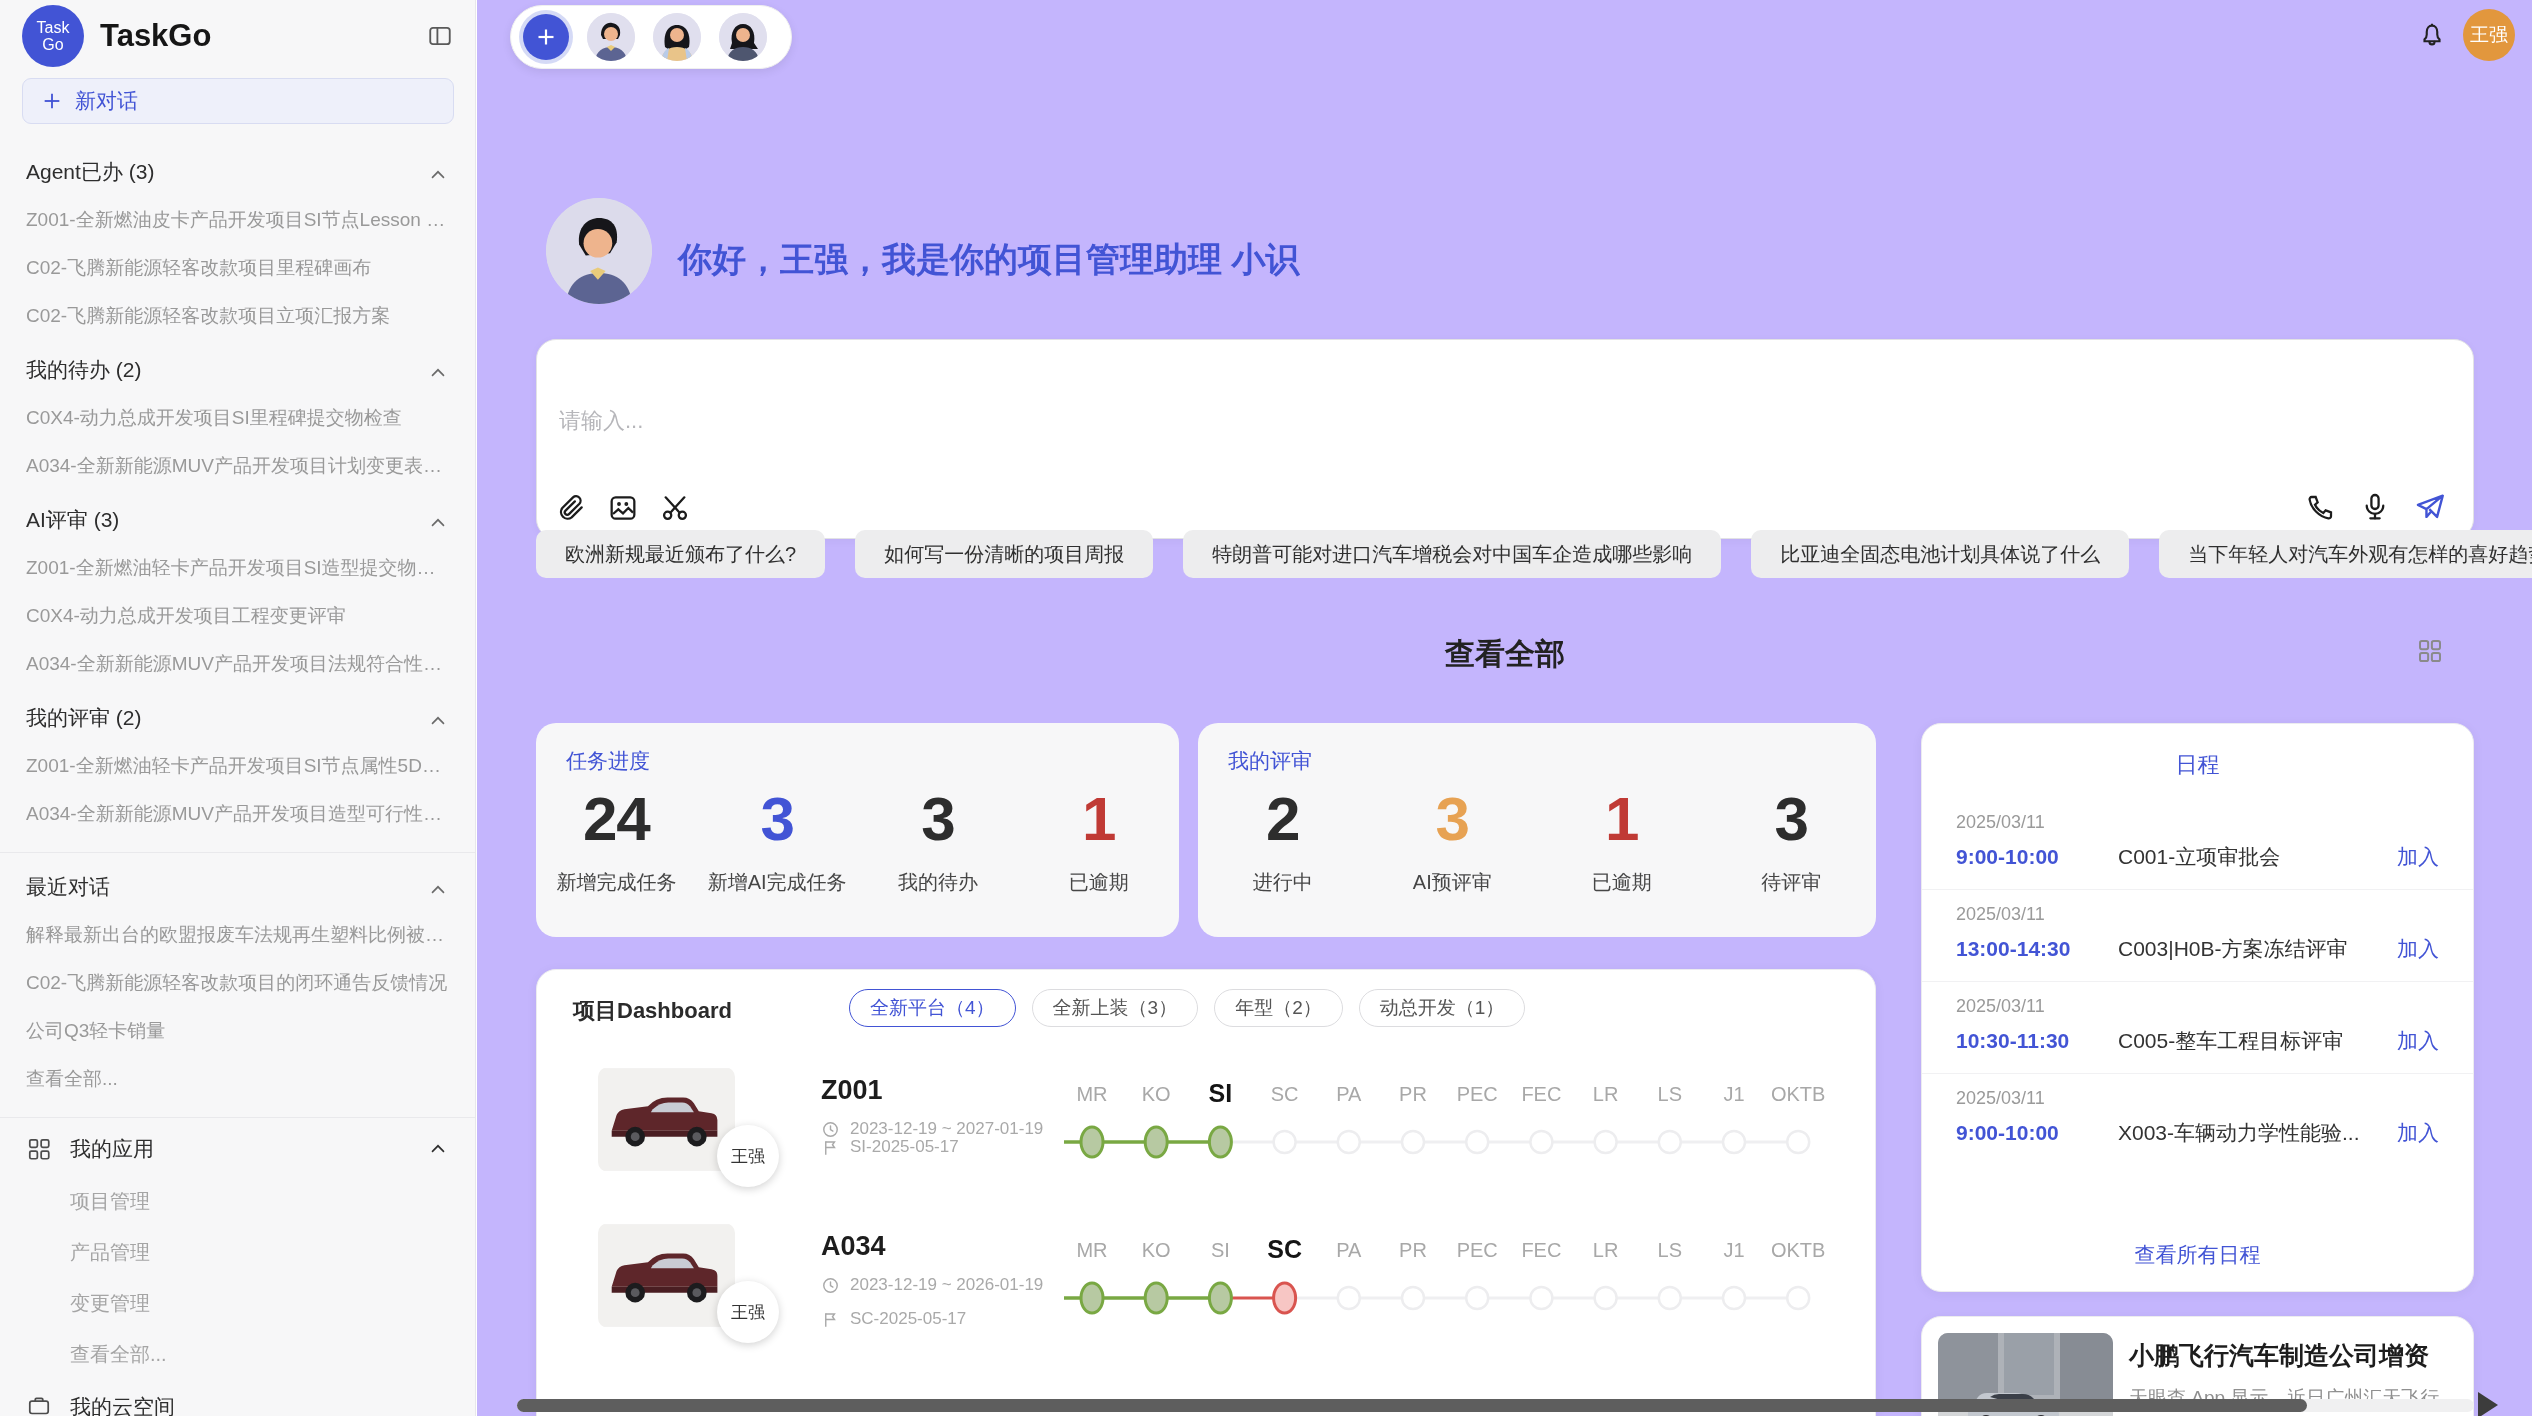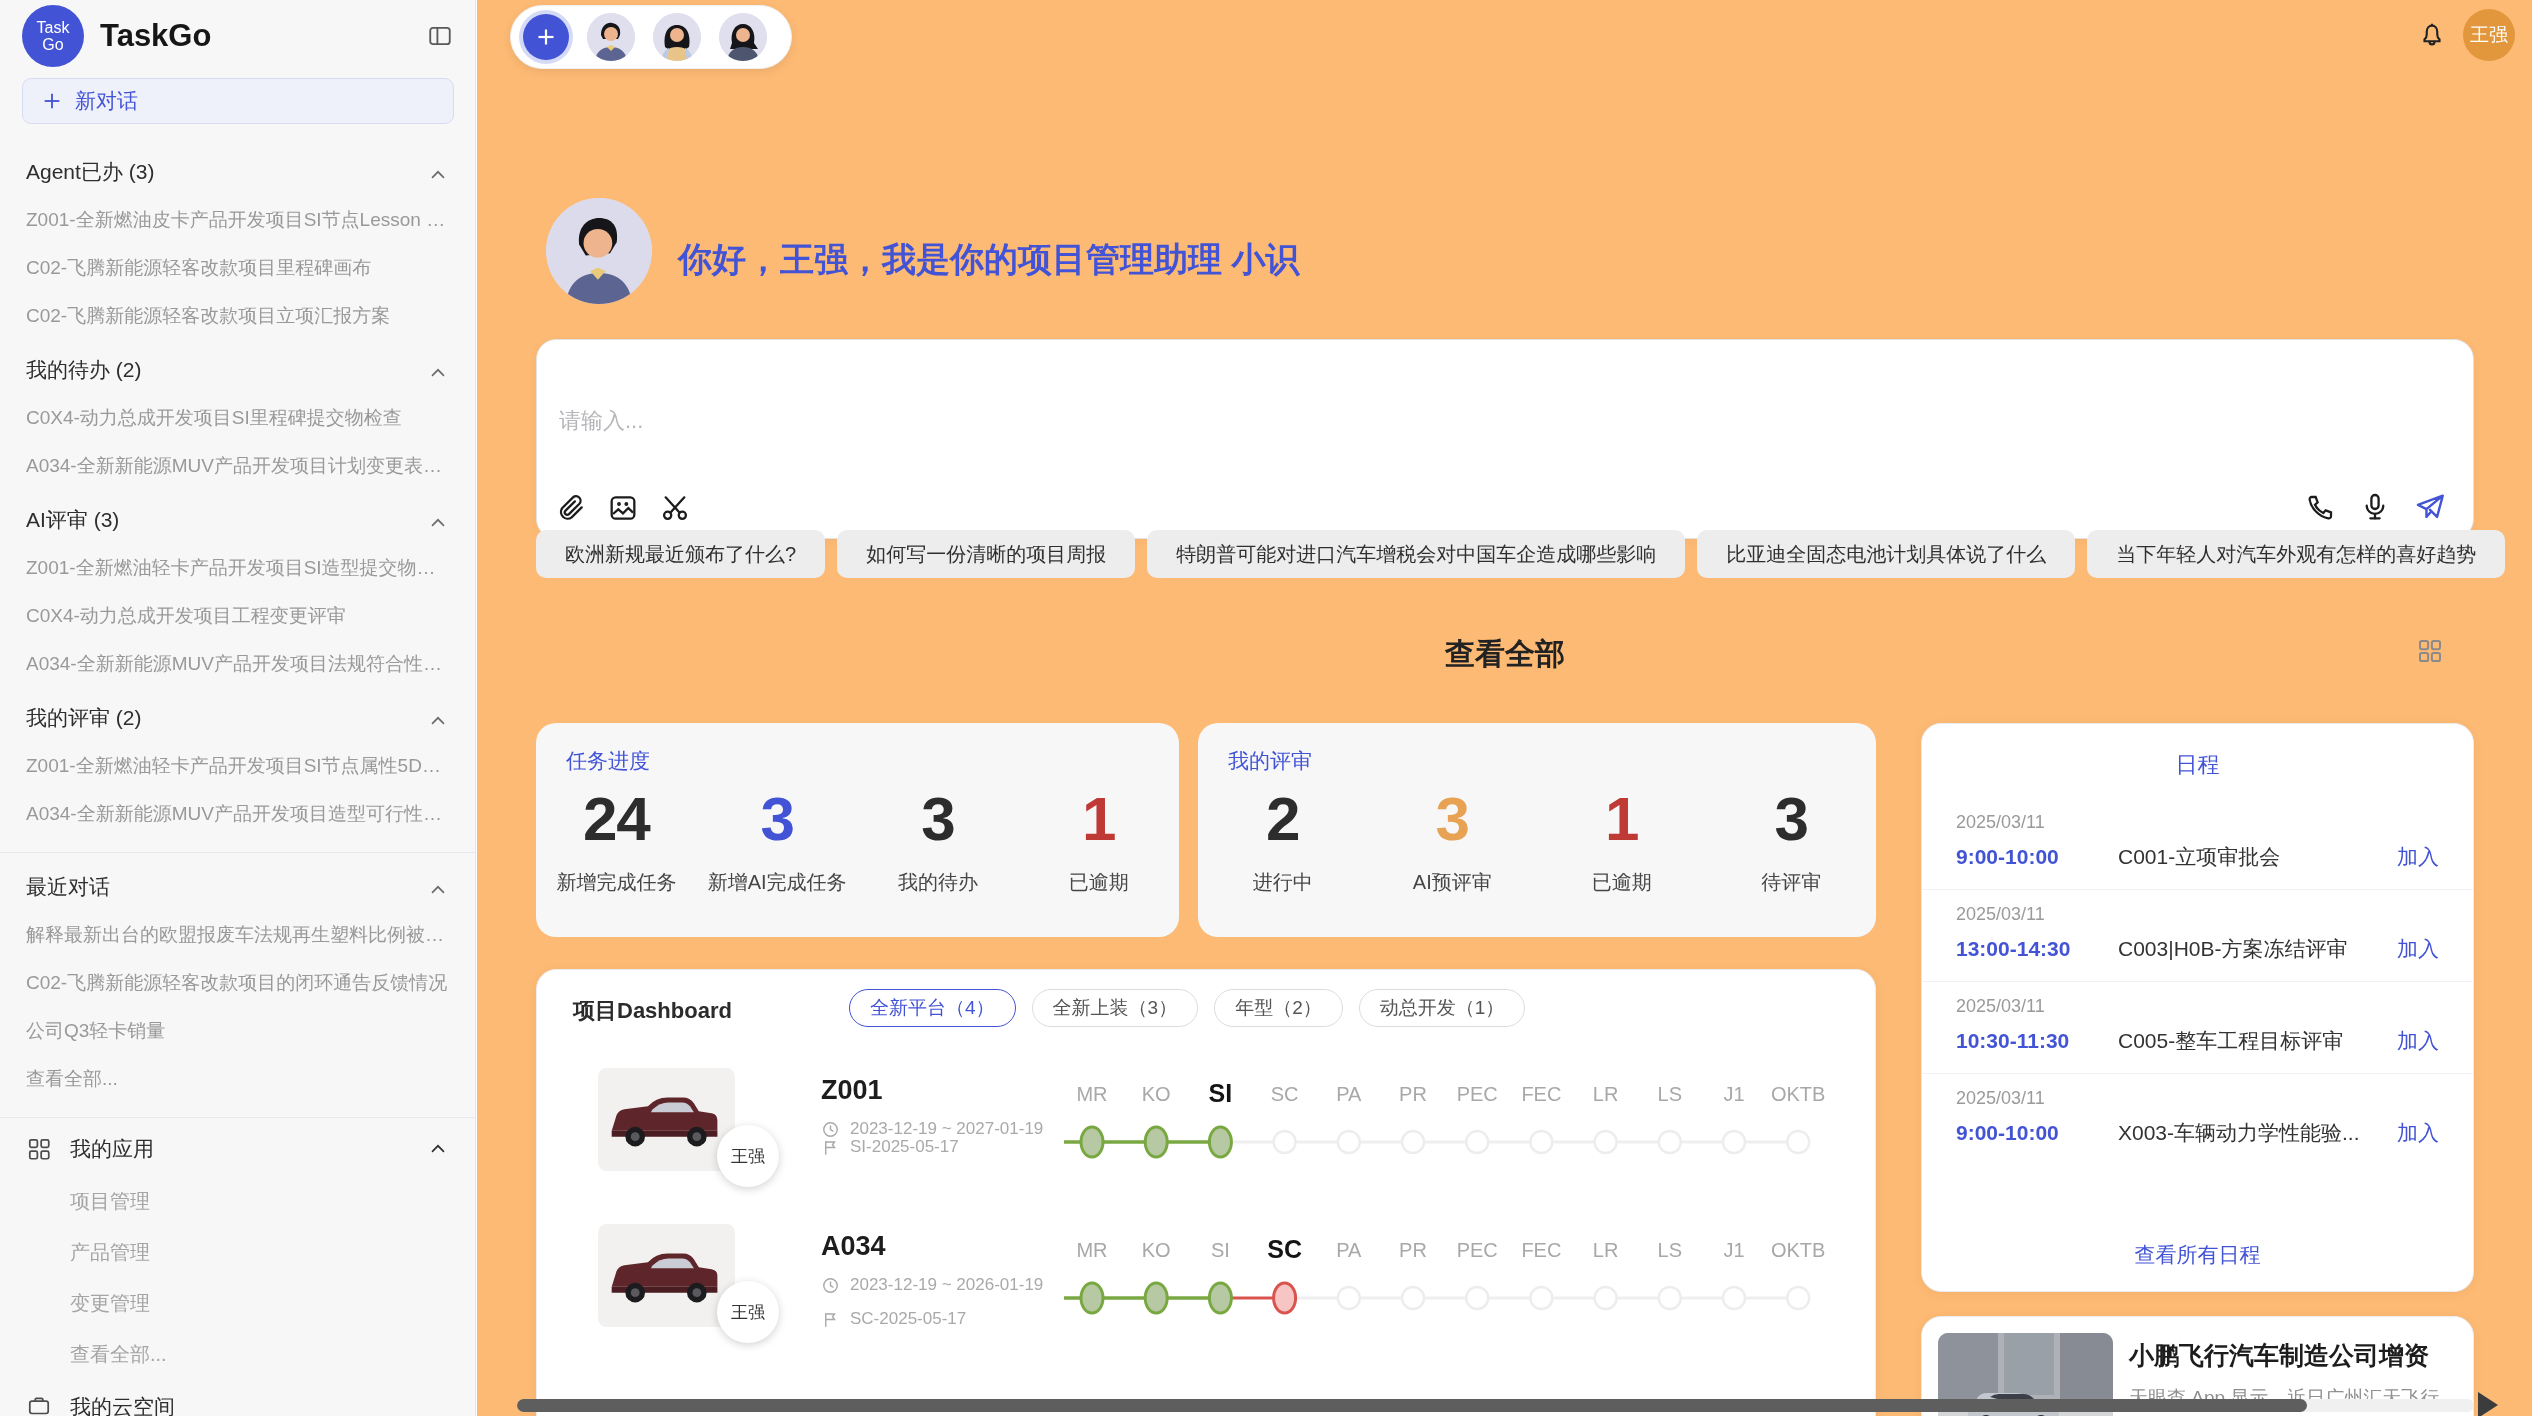--- a/index.html
+++ b/index.html
@@ -25,21 +25,21 @@
   .sb-sec-head .chev { color:#6b6b6b; }
   .sb-item { padding:11px 26px; font-size:19px; color:#999; white-space:nowrap; overflow:hidden;
              text-overflow:ellipsis; cursor:pointer; }
   .sb-divider { height:1px; background:#e9e9ec; margin:14px 0 4px 0; }
   .sb-row { display:flex; align-items:center; gap:18px; padding:13px 26px; font-size:21px; color:#2e2e2e; cursor:pointer; }
   .sb-row .ic { color:#4c4c4c; display:flex; }
   .sb-row .sp { flex:1; }
   .sb-sub { padding:12px 26px 12px 70px; font-size:20px; color:#a5a5a5; cursor:pointer; }
 
   
-  .main { position:absolute; left:477px; top:0; right:0; bottom:0; background:#fdba74; }
+  .main { position:absolute; left:477px; top:0; right:0; bottom:0; background:#c4b5fd; }
 
   .top-pill { position:absolute; left:33px; top:5px; height:64px; width:282px; background:#fff;
               border:1px solid #efefef; border-radius:33px; box-shadow:0 3px 10px rgba(0,0,0,.08);
               display:flex; align-items:center; padding:0 12px; gap:18px; }
   .plus-btn { width:46px; height:46px; border-radius:50%; background:var(--accent); color:#fff;
               display:flex; align-items:center; justify-content:center; cursor:pointer;
               box-shadow:0 0 0 4px rgba(66,85,212,.22); }
   .mini-avatar { width:48px; height:48px; border-radius:50%; overflow:hidden; background:#e0dfee; cursor:pointer; }
   .bell { position:absolute; left:1940px; top:20px; color:#222; cursor:pointer; }
   .user-chip { position:absolute; left:1986px; top:9px; width:52px; height:52px; border-radius:50%;
@@ -51,21 +51,21 @@
   .greeting { position:absolute; left:201px; top:237px; font-size:34px; font-weight:700; color:var(--accent); }
 
   .input-box { position:absolute; left:59px; top:339px; width:1938px; height:200px; background:#fff;
                border:1px solid #e2e2e5; border-radius:20px; box-shadow:0 2px 10px rgba(0,0,0,.04); }
   .input-ph { position:absolute; left:22px; top:66px; font-size:22px; color:#b6b6ba; }
   .in-icons-l { position:absolute; left:18px; bottom:14px; display:flex; gap:20px; color:#1c1c1c; }
   .in-icons-r { position:absolute; right:26px; bottom:14px; display:flex; gap:22px; align-items:center; color:#1c1c1c; }
   .in-ic { cursor:pointer; display:flex; }
   .send { color:var(--accent); }
 
-  .chips { position:absolute; left:59px; top:530px; width:1938px; display:flex; gap:12px; }
+  .chips { position:absolute; left:59px; top:530px; width:1938px; display:flex; gap:30px; }
   .chip { height:48px; background:#ededee; border-radius:10px; display:flex; align-items:center;
           padding:0 29px; font-size:20px; color:#2f2f2f; white-space:nowrap; cursor:pointer; }
 
   .daily-title { position:absolute; left:59px; top:634px; width:1938px; text-align:center;
                  font-size:30px; font-weight:700; color:#222; }
   .daily-grid-btn { position:absolute; left:1938px; top:636px; color:#8a8a8a; cursor:pointer; }
 
   .stat-card { position:absolute; top:723px; height:214px; background:#f7f7f8; border-radius:20px; }
   .stat-card.c0 { left:59px;  width:643px; }
   .stat-card.c1 { left:721px; width:678px; }

